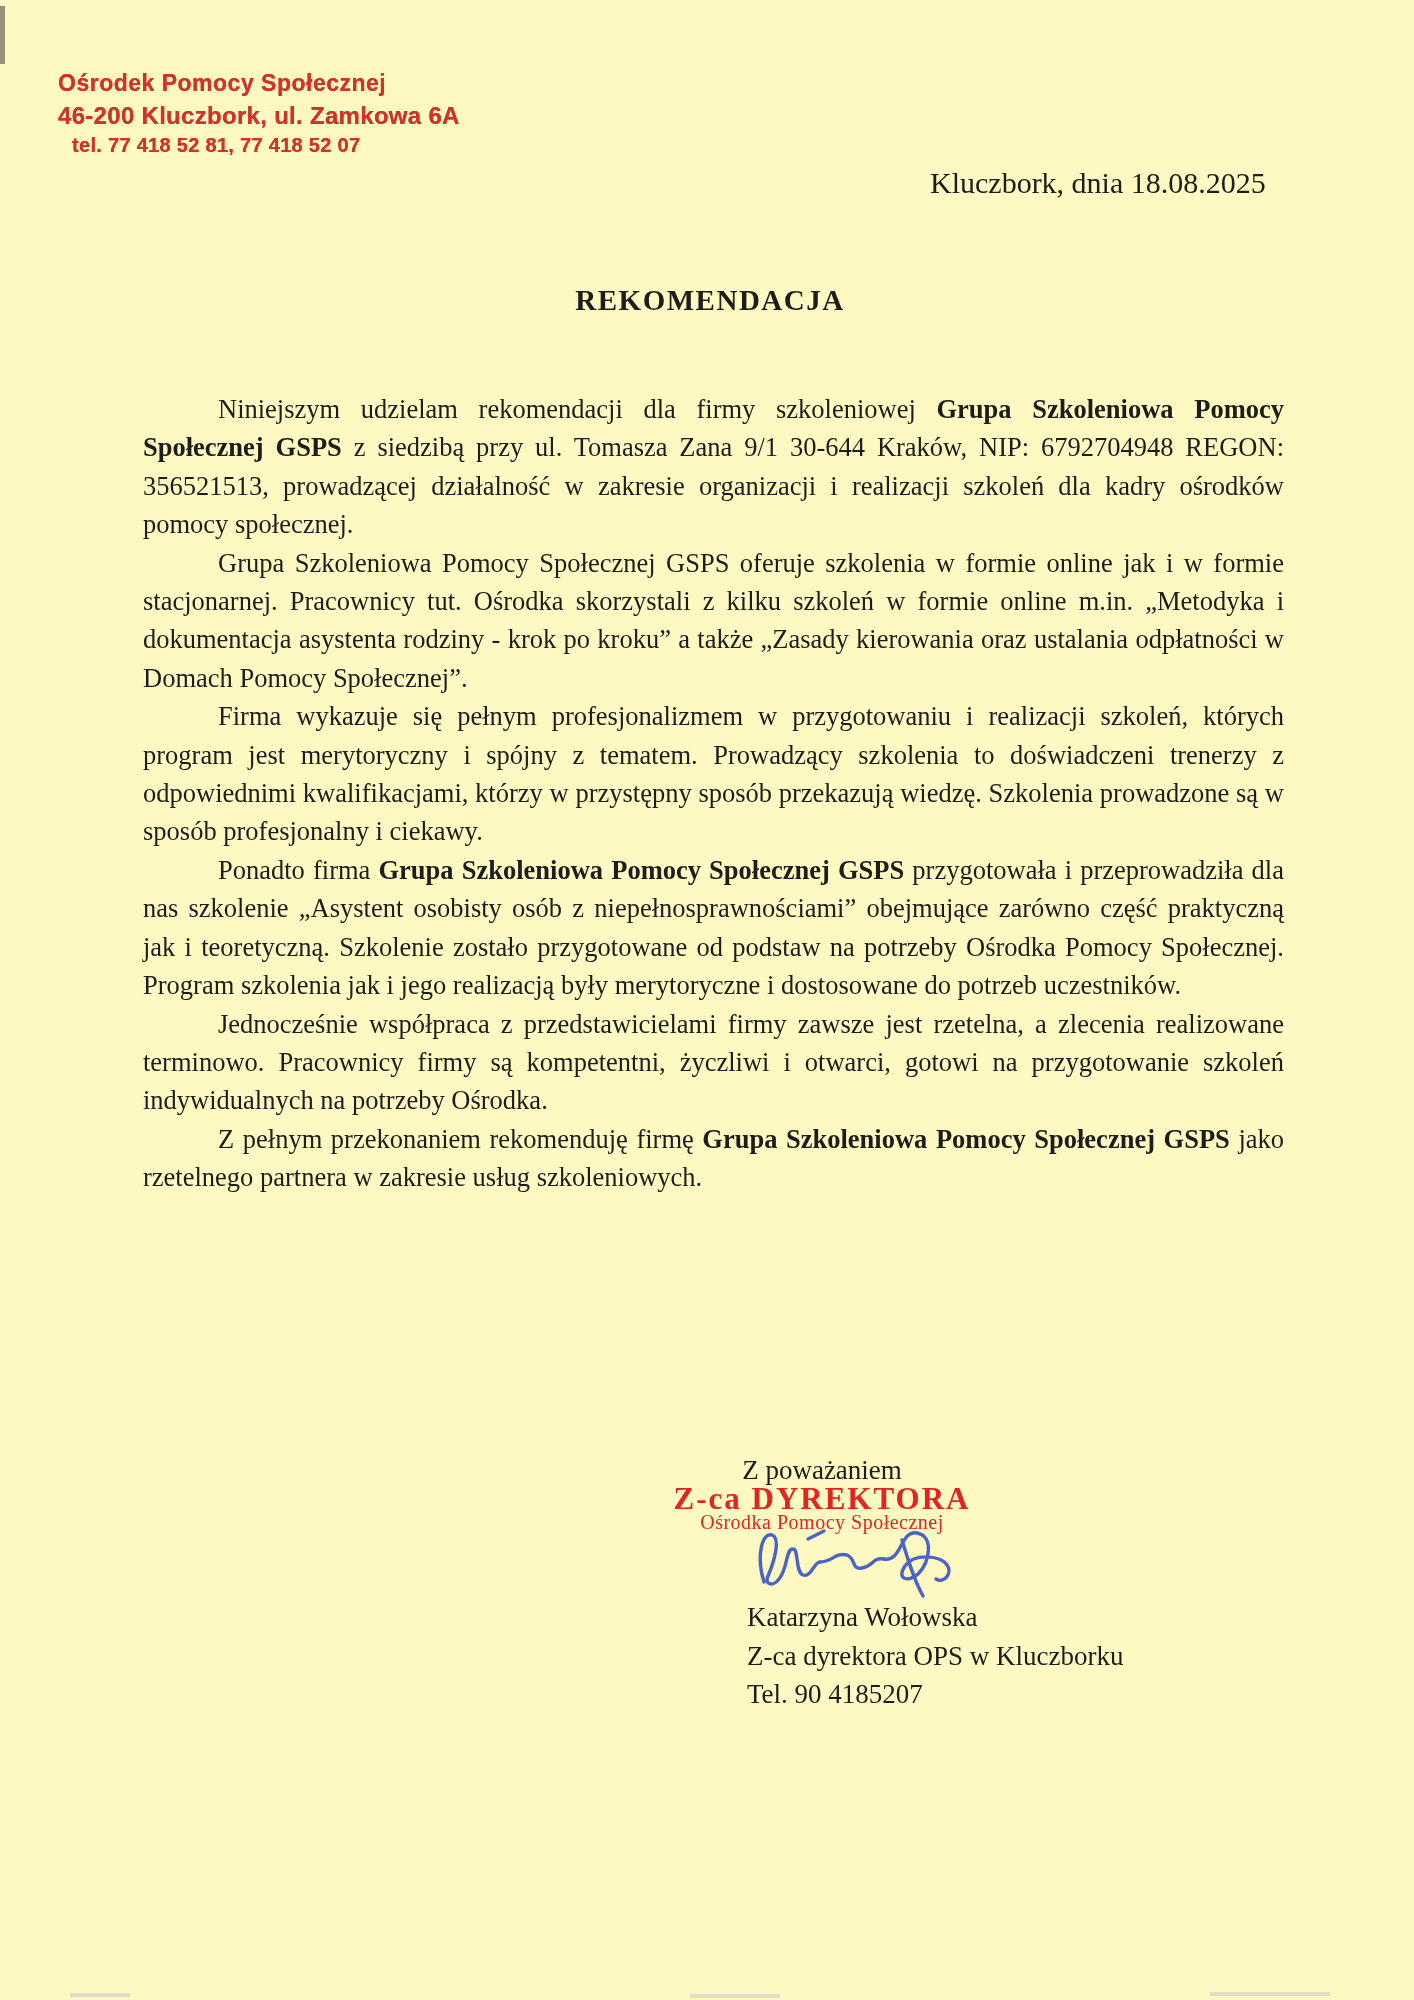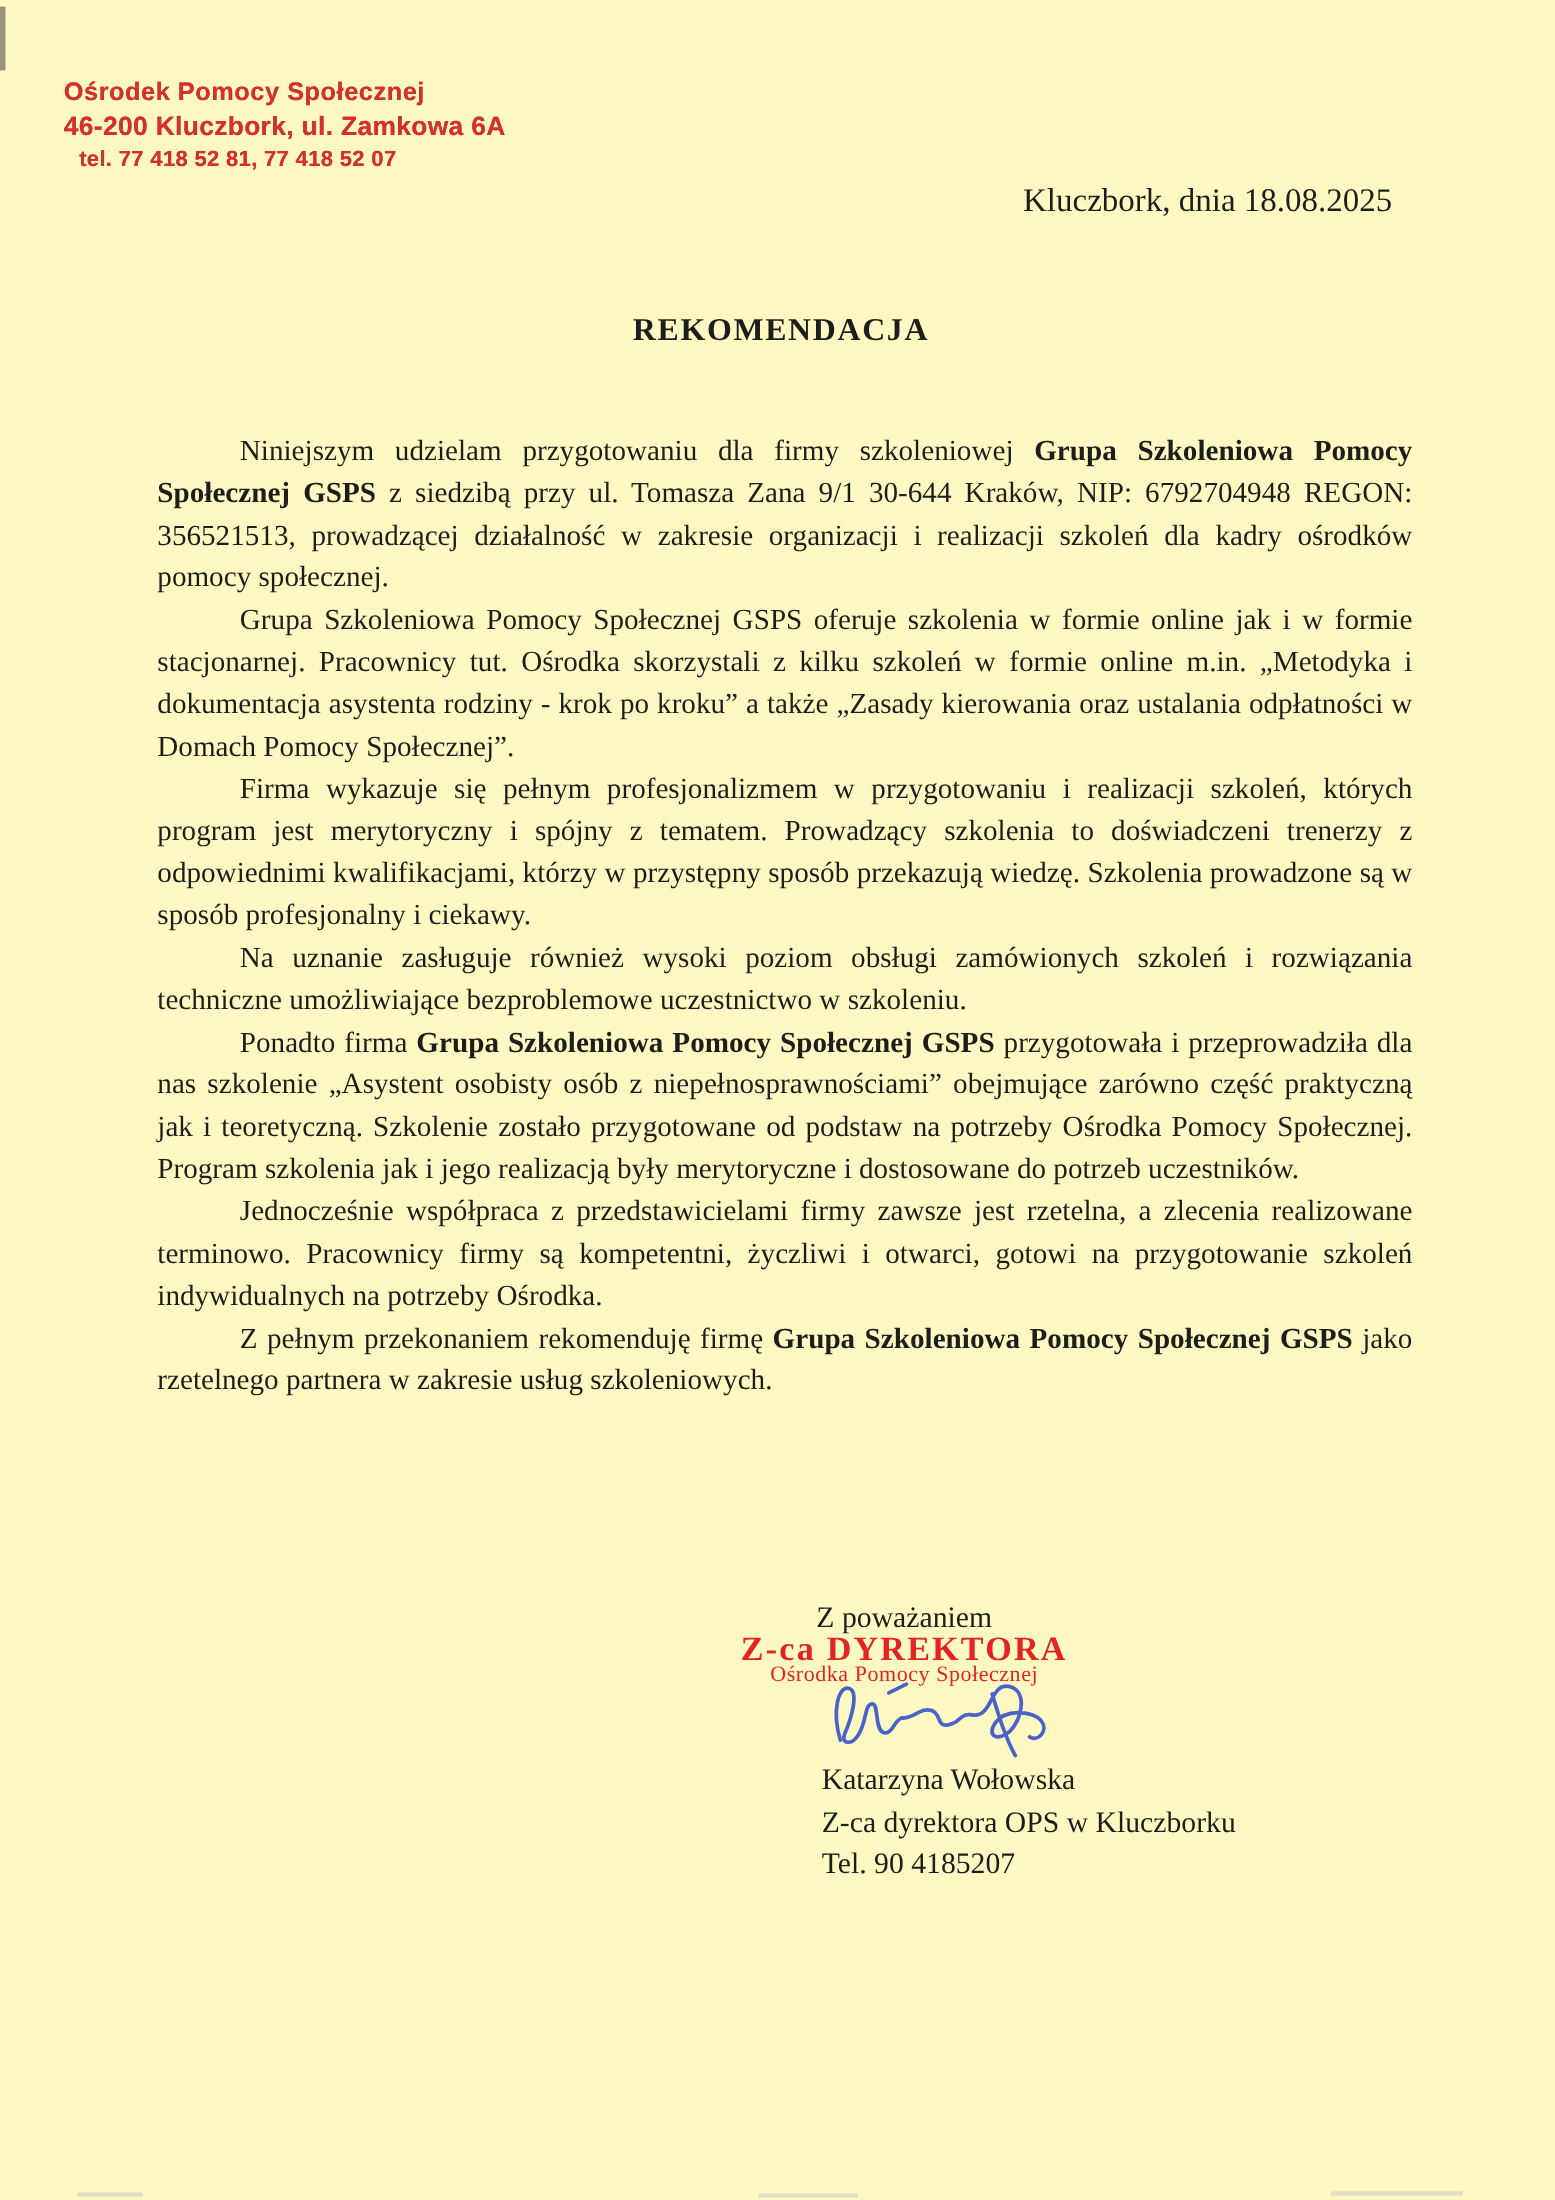--- a/index.html
+++ b/index.html
@@ -87,24 +87,23 @@
     <div class="l1">Ośrodek Pomocy Społecznej</div>
     <div class="l2">46-200 Kluczbork, ul. Zamkowa 6A</div>
     <div class="l3">tel. 77 418 52 81, 77 418 52 07</div>
   </div>
 
   <div class="dateline">Kluczbork, dnia 18.08.2025</div>
 
   <div class="title">REKOMENDACJA</div>
 
   <div class="body-block">
-      <p class="para"><span>Niniejszym  udzielam przygotowaniu dla firmy szkoleniowej </span><b>Grupa Szkoleniowa Pomocy Społecznej GSPS</b><span> z siedzibą przy ul. Tomasza Zana 9/1 30-644 Kraków, NIP: 6792704948 REGON: 356521513, prowadzącej działalność w zakresie organizacji i realizacji szkoleń dla kadry ośrodków pomocy społecznej.</span></p>
+      <p class="para"><span>Niniejszym  udzielam rekomendacji dla firmy szkoleniowej </span><b>Grupa Szkoleniowa Pomocy Społecznej GSPS</b><span> z siedzibą przy ul. Tomasza Zana 9/1 30-644 Kraków, NIP: 6792704948 REGON: 356521513, prowadzącej działalność w zakresie organizacji i realizacji szkoleń dla kadry ośrodków pomocy społecznej.</span></p>
       <p class="para"><span>Grupa Szkoleniowa Pomocy Społecznej GSPS oferuje szkolenia w formie online jak i w formie stacjonarnej. Pracownicy tut. Ośrodka skorzystali z kilku szkoleń w formie online m.in. „Metodyka i dokumentacja asystenta rodziny - krok po kroku” a także „Zasady kierowania oraz ustalania odpłatności w Domach Pomocy Społecznej”.</span></p>
       <p class="para"><span>Firma wykazuje się pełnym profesjonalizmem w przygotowaniu i realizacji szkoleń, których program jest merytoryczny i spójny z tematem.  Prowadzący szkolenia to doświadczeni trenerzy z odpowiednimi kwalifikacjami, którzy w przystępny sposób przekazują wiedzę. Szkolenia prowadzone są w sposób profesjonalny i ciekawy.</span></p>
-      <p class="para"><span>Na uznanie zasługuje również wysoki poziom obsługi zamówionych szkoleń i rozwiązania techniczne umożliwiające bezproblemowe uczestnictwo w szkoleniu.</span></p>
       <p class="para"><span>Ponadto firma </span><b>Grupa Szkoleniowa Pomocy Społecznej GSPS</b><span> przygotowała i przeprowadziła dla nas szkolenie „Asystent osobisty osób z niepełnosprawnościami” obejmujące zarówno część praktyczną jak i teoretyczną. Szkolenie zostało przygotowane od podstaw na potrzeby Ośrodka Pomocy Społecznej. Program szkolenia jak i jego realizacją były merytoryczne i dostosowane do potrzeb uczestników.</span></p>
       <p class="para"><span>Jednocześnie współpraca z przedstawicielami firmy zawsze jest rzetelna, a zlecenia realizowane terminowo. Pracownicy firmy są kompetentni, życzliwi i otwarci, gotowi na przygotowanie szkoleń indywidualnych na potrzeby Ośrodka.</span></p>
       <p class="para"><span>Z pełnym przekonaniem rekomenduję firmę </span><b>Grupa Szkoleniowa Pomocy Społecznej GSPS</b><span> jako rzetelnego partnera w zakresie usług szkoleniowych.</span></p>
     </div>
 
   <div class="sig-center closing">Z poważaniem</div>
   <div class="sig-center role1">Z-ca DYREKTORA</div>
   <div class="sig-center role2">Ośrodka Pomocy Społecznej</div>
 
   <svg class="scribble" width="220" height="78" viewBox="0 0 220 78" fill="none">

